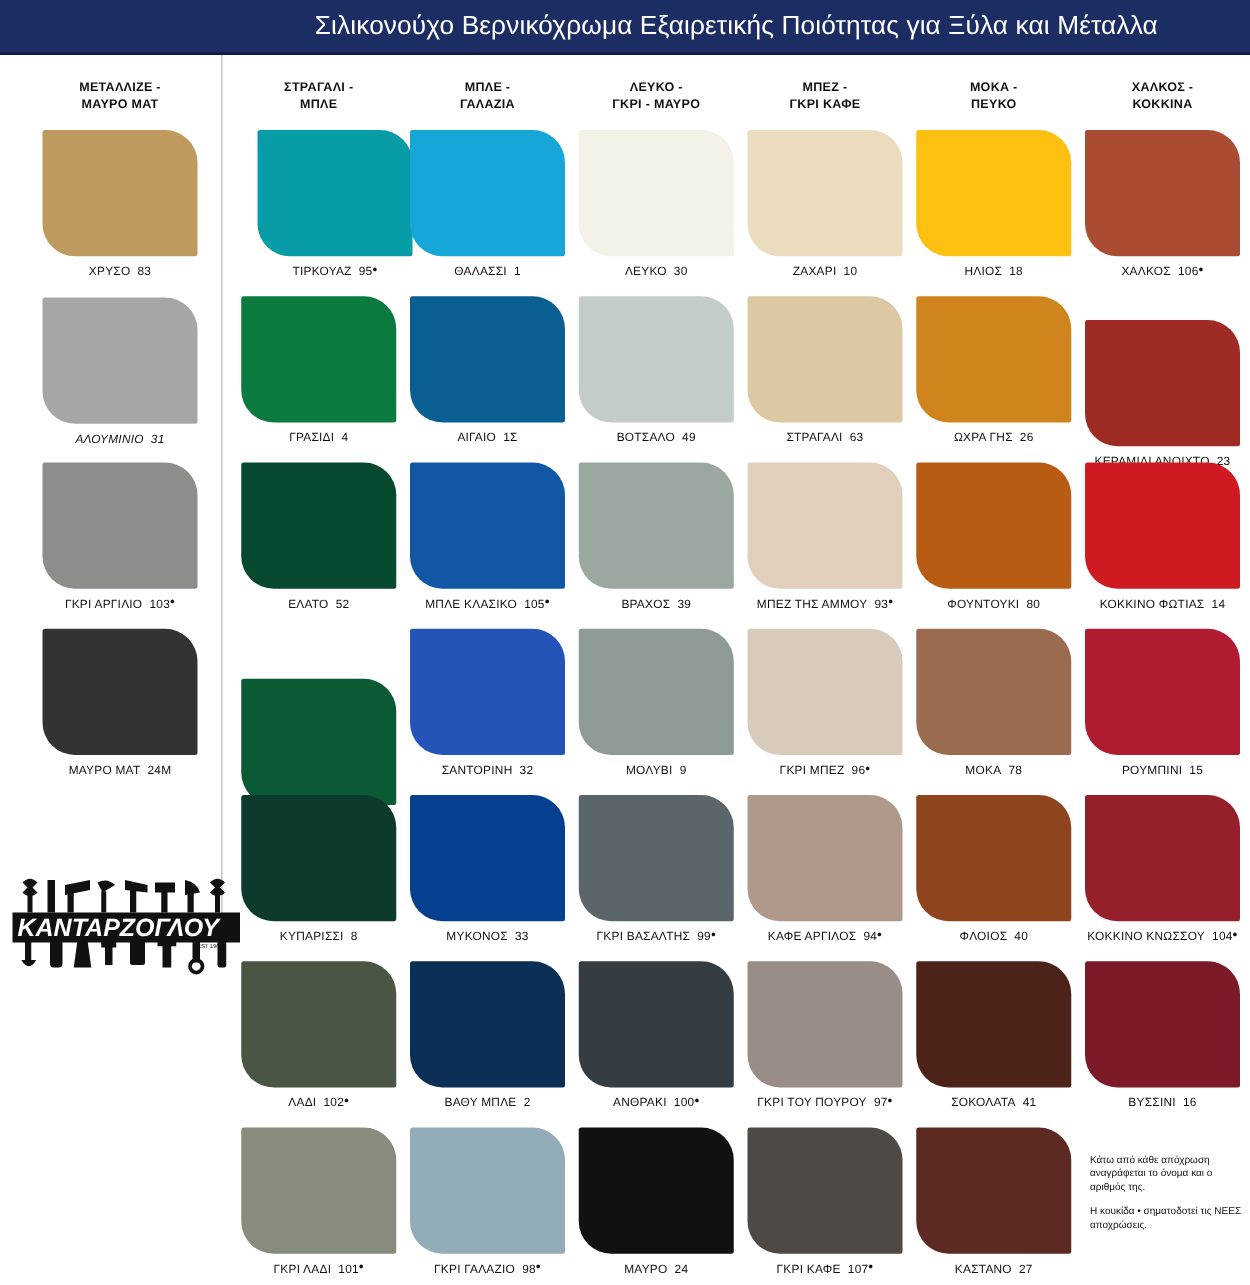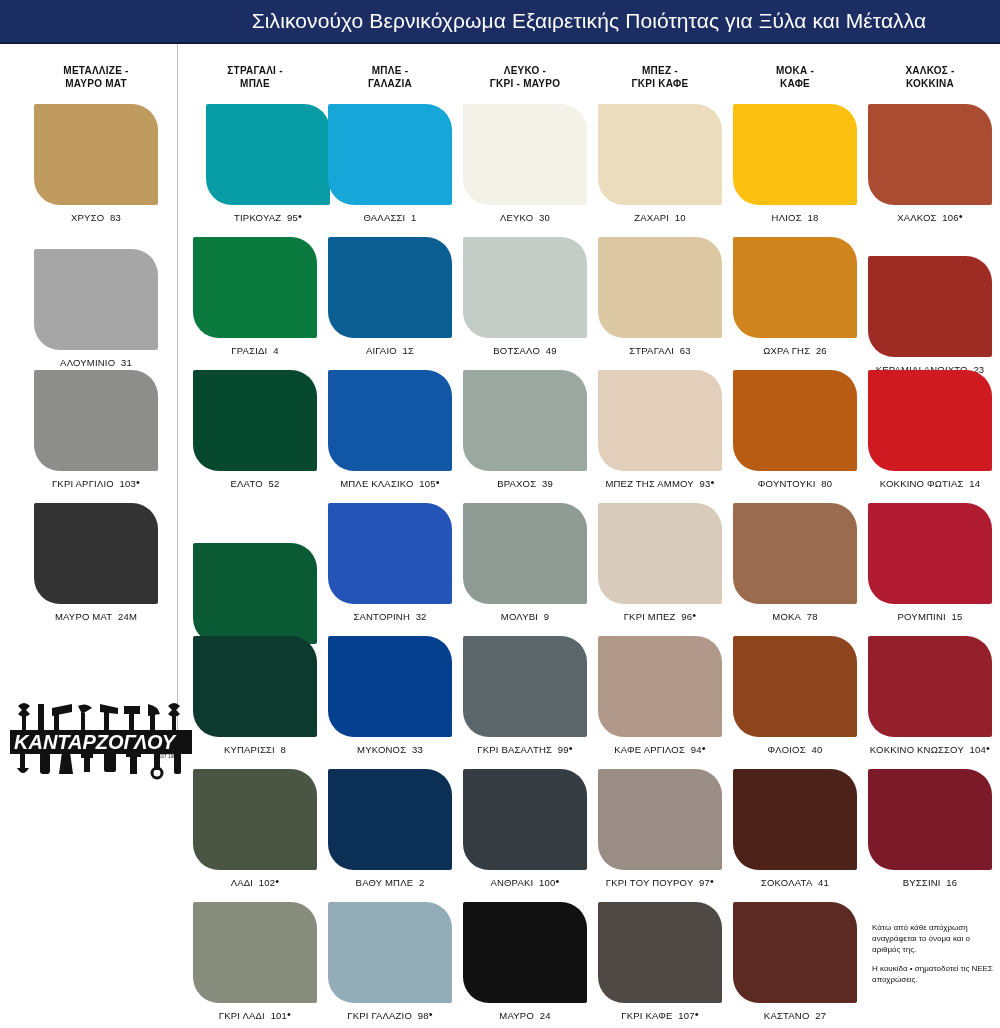--- a/index.html
+++ b/index.html
@@ -90,34 +90,34 @@
     <div class="cat-cell" style="left: 455px; width: 140px;">
       <span>ΛΕΥΚΟ -</span>
       <span>ΓΚΡΙ - ΜΑΥΡΟ</span>
     </div>
     <div class="cat-cell" style="left: 590px; width: 140px;">
       <span>ΜΠΕΖ -</span>
       <span>ΓΚΡΙ ΚΑΦΕ</span>
     </div>
     <div class="cat-cell" style="left: 725px; width: 140px;">
       <span>ΜΟΚΑ -</span>
-      <span>ΚΑΦΕ</span>
+      <span>ΠΕΥΚΟ</span>
     </div>
     <div class="cat-cell" style="left: 860px; width: 140px;">
       <span>ΧΑΛΚΟΣ -</span>
       <span>ΚΟΚΚΙΝΑ</span>
     </div>
   </div>
 
 <div id="grid">
     <div class="cell" style="left: 26px; top: 0px;">
       <div class="swatch" style="background: rgb(191, 154, 95);"></div>
       <div class="sw-label"><span>ΧΡΥΣΟ&nbsp; 83</span></div>
     </div>
-    <div class="cell" style="left: 26px; top: 145px;">
+    <div class="cell" style="left: 26px; top: 134px; font-style: italic;">
       <div class="swatch" style="background: rgb(166, 166, 166);"></div>
       <div class="sw-label"><span>ΑΛΟΥΜΙΝΙΟ&nbsp; 31</span></div>
     </div>
     <div class="cell" style="left: 26px; top: 266px;">
       <div class="swatch" style="background: rgb(141, 141, 138);"></div>
       <div class="sw-label"><span>ΓΚΡΙ ΑΡΓΙΛΙΟ&nbsp; 103</span><span class="newdot">•</span></div>
     </div>
     <div class="cell" style="left: 26px; top: 399px;">
       <div class="swatch" style="background: rgb(51, 51, 51);"></div>
       <div class="sw-label"><span>ΜΑΥΡΟ ΜΑΤ&nbsp; 24Μ</span></div>

